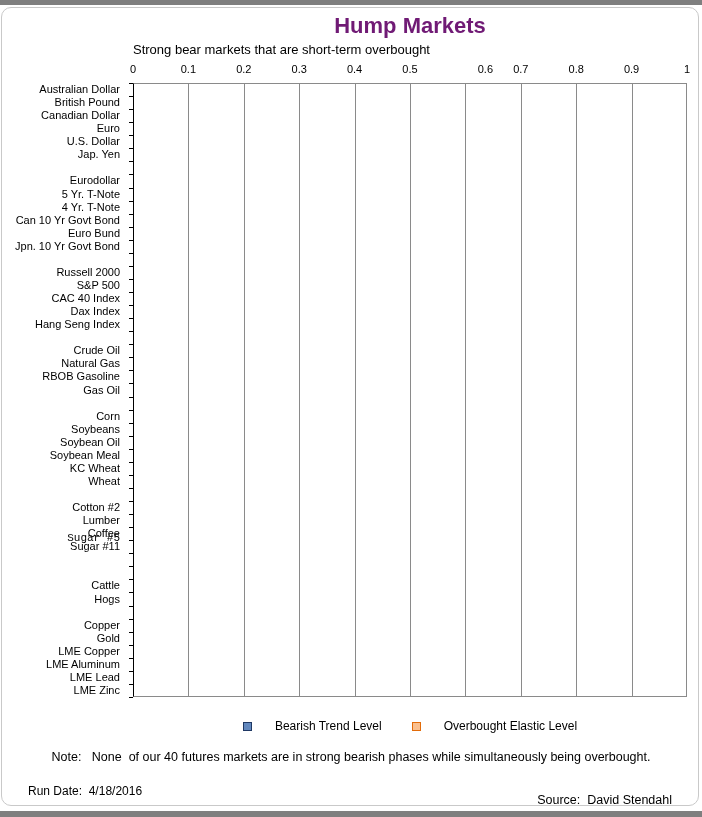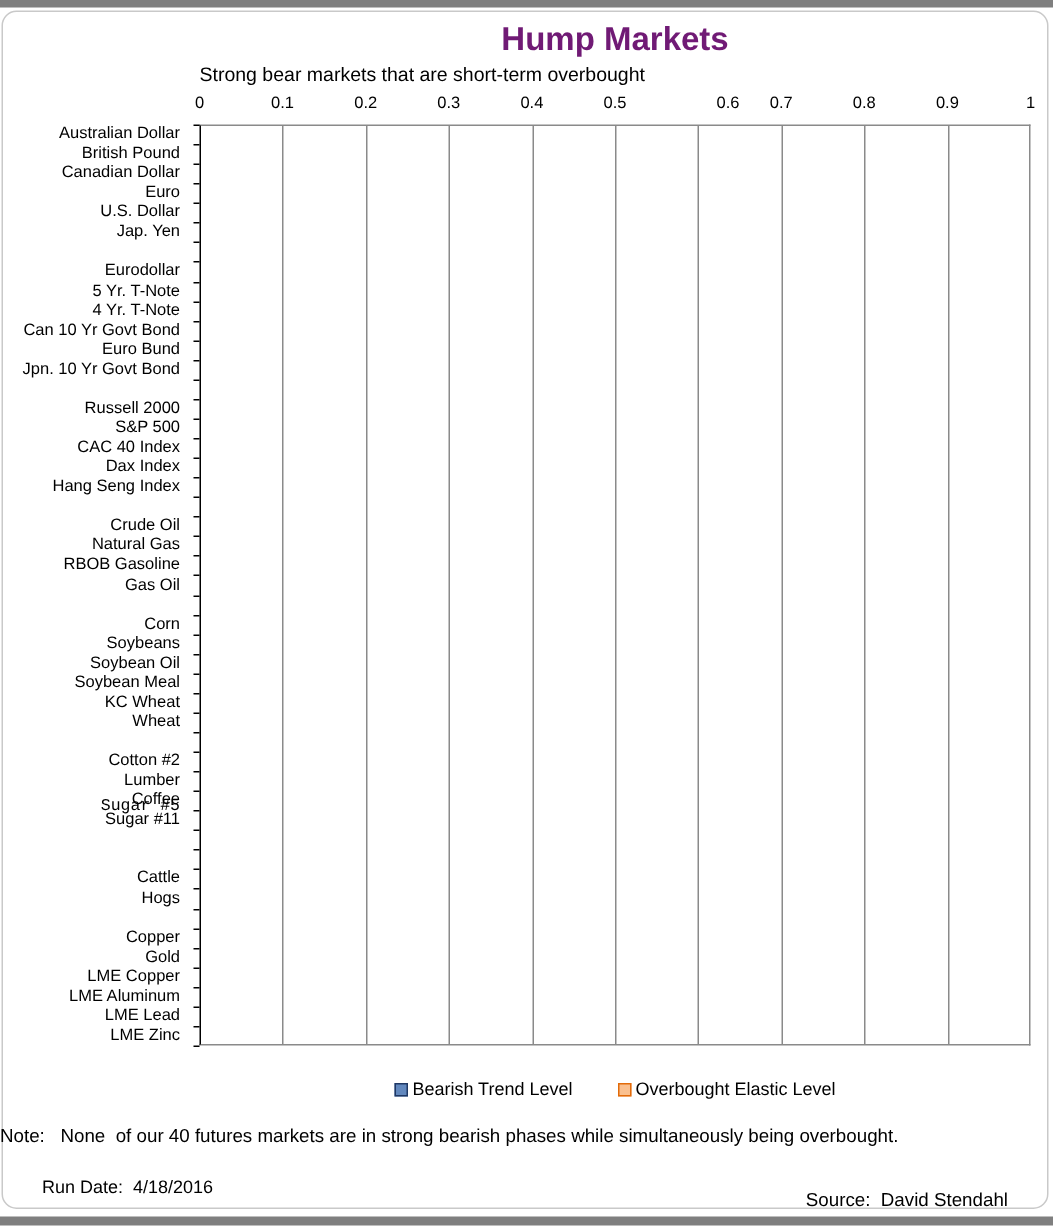--- a/index.html
+++ b/index.html
@@ -50,25 +50,25 @@
   }
   .cat-label {
     position: absolute; left: 0; width: 127px; height: 13px;
     text-align: right; padding-right: 7px; box-sizing: border-box;
     font-size: 11px; line-height: 13px; color: #000; white-space: nowrap;
   }
   .legend {
     position: absolute; left: 133px; top: 719px; width: 554px;
     display: flex; justify-content: center; align-items: center; gap: 30px;
   }
-  .legend-item { display: flex; align-items: center; gap: 3px; }
+  .legend-item { display: flex; align-items: center; gap: 23px; }
   .legend-swatch { width: 9px; height: 9px; box-sizing: border-box; }
   .legend-label { font-size: 12px; color: #000; white-space: nowrap; }
   .note-text {
-    position: absolute; left: 0; top: 750px; width: 582px;
+    position: absolute; left: 0; top: 750px; width: 702px;
     text-align: center; font-size: 12.5px; color: #000; white-space: pre;
   }
   .run-date {
     position: absolute; left: 28px; top: 784px;
     font-size: 12px; color: #000; white-space: pre;
   }
   .source-label {
     position: absolute; right: 30px; top: 793px;
     font-size: 12.5px; color: #000; white-space: pre;
   }

